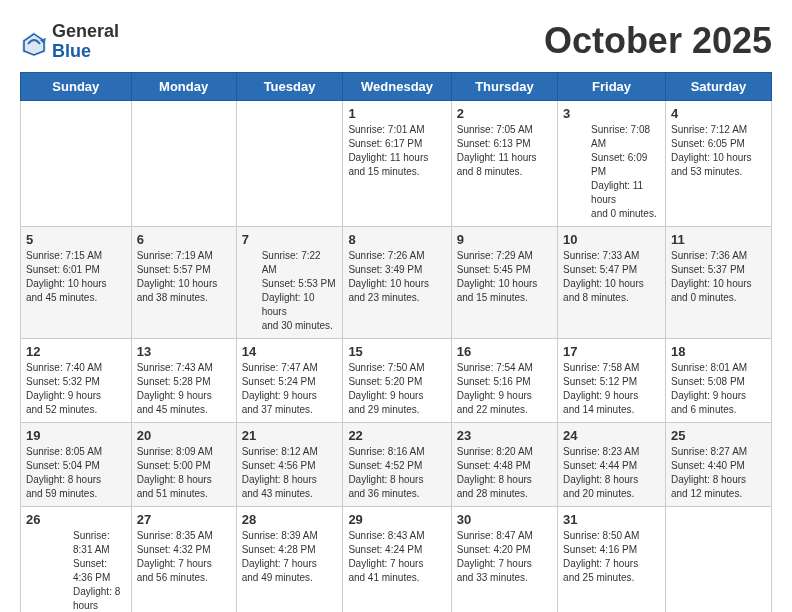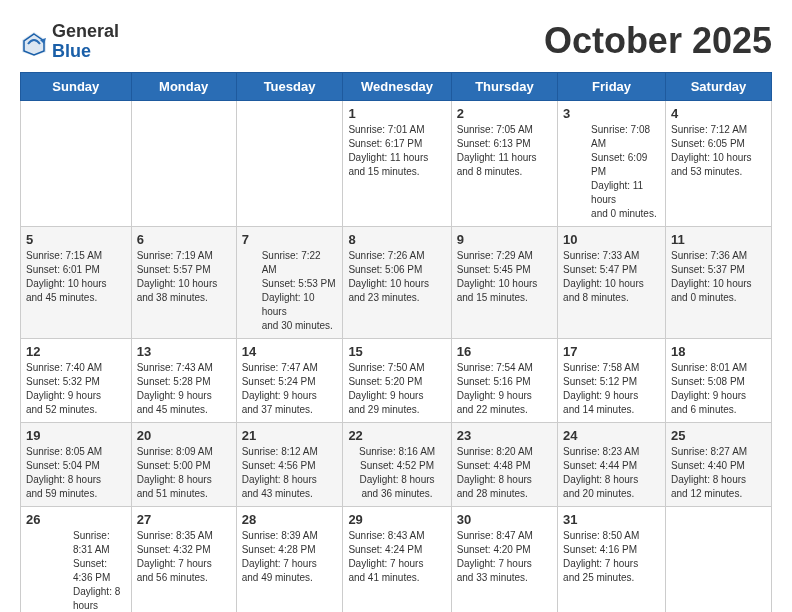--- a/index.html
+++ b/index.html
@@ -174,21 +174,21 @@
         <td class="alt-row">
           <span class="day-number">7</span>
           <div class="day-info" style="white-space: pre-line; margin-left: 20px;">Sunrise: 7:22 AM
 Sunset: 5:53 PM
 Daylight: 10 hours
 and 30 minutes.</div>
         </td>
         <td class="alt-row">
           <span class="day-number">8</span>
           <div class="day-info" style="white-space: pre-line;">Sunrise: 7:26 AM
-Sunset: 5:06 PM
+Sunset: 3:49 PM
 Daylight: 10 hours
 and 23 minutes.</div>
         </td>
         <td class="alt-row">
           <span class="day-number">9</span>
           <div class="day-info" style="white-space: pre-line;">Sunrise: 7:29 AM
 Sunset: 5:45 PM
 Daylight: 10 hours
 and 15 minutes.</div>
         </td>
@@ -275,21 +275,21 @@
         </td>
         <td class="alt-row">
           <span class="day-number">21</span>
           <div class="day-info" style="white-space: pre-line;">Sunrise: 8:12 AM
 Sunset: 4:56 PM
 Daylight: 8 hours
 and 43 minutes.</div>
         </td>
         <td class="alt-row">
           <span class="day-number">22</span>
-          <div class="day-info" style="white-space: pre-line; text-align: center;">Sunrise: 8:16 AM
+          <div class="day-info" style="white-space: pre-line;">Sunrise: 8:16 AM
 Sunset: 4:52 PM
 Daylight: 8 hours
 and 36 minutes.</div>
         </td>
         <td class="alt-row">
           <span class="day-number">23</span>
           <div class="day-info" style="white-space: pre-line;">Sunrise: 8:20 AM
 Sunset: 4:48 PM
 Daylight: 8 hours
 and 28 minutes.</div>

